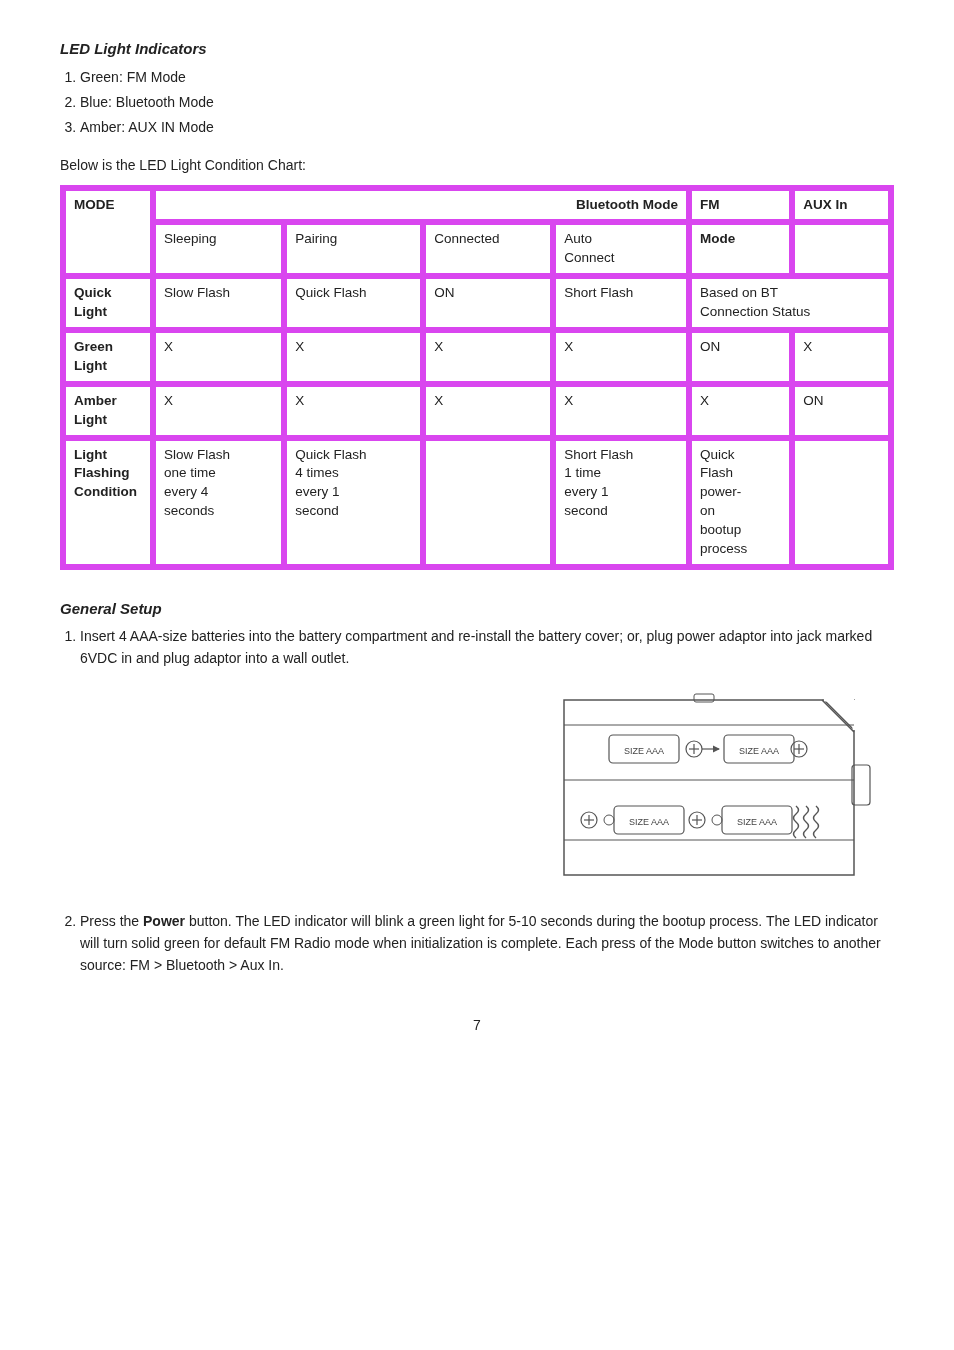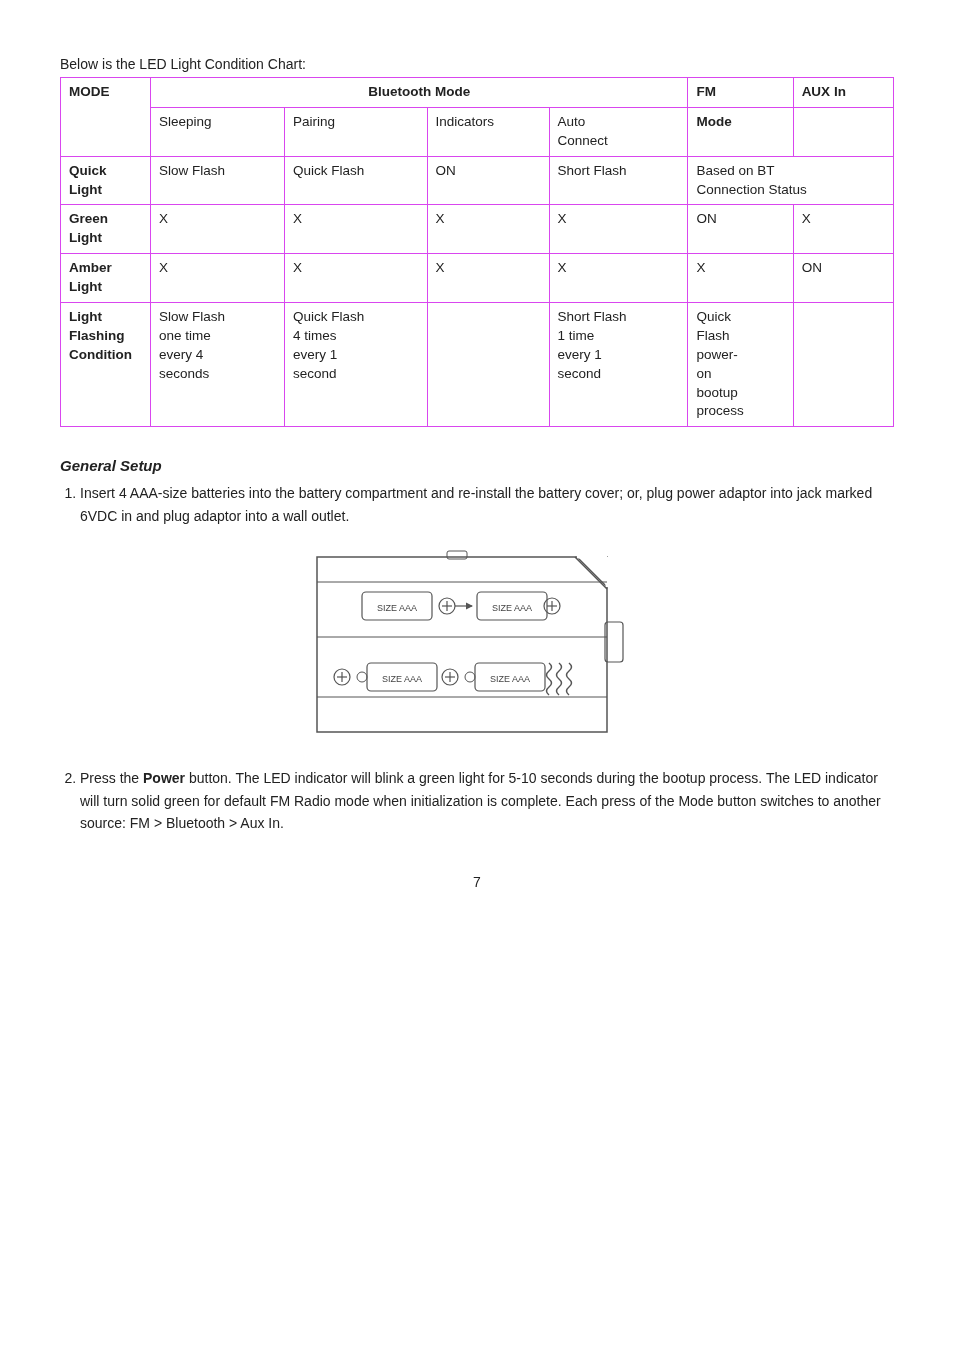--- a/index.html
+++ b/index.html
@@ -31,92 +31,100 @@
     .led-diagram {
       width: 220px;
       flex-shrink: 0;
       margin-left: 20px;
     }
     .led-diagram svg {
       width: 220px;
       height: 140px;
     }
     .below-text {
-      margin-bottom: 5px;
+      margin-bottom: 12px;
       font-size: 14px;
     }
 
     
     table.led-table {
       width: 100%;
       border-collapse: collapse;
       margin-bottom: 30px;
       font-size: 13.5px;
     }
     table.led-table td, table.led-table th {
-      border: 1px solid #d946ef;
+      border: 6px solid #d946ef;
       padding: 5px 8px;
       vertical-align: top;
       line-height: 1.4;
     }
     table.led-table .header-row td {
       font-weight: bold;
     }
     .bt-header {
-      text-align: center;
+      text-align: right;
       font-weight: bold;
     }
     .col-mode { font-weight: bold; width: 90px; }
 
     
     .setup-section { margin-top: 6px; }
     .setup-section ol {
       margin-left: 20px;
     }
     .setup-section li {
       margin-bottom: 12px;
       line-height: 1.6;
     }
     .battery-diagram {
       display: flex;
-      justify-content: center;
+      justify-content: flex-end;
       margin: 20px 0;
     }
     .battery-diagram svg {
       width: 340px;
       height: 200px;
     }
     .page-num {
       text-align: center;
       margin-top: 40px;
       font-size: 14px;
     }
   </style>
 </head>
 <body>
 
 <div class="led-section">
+  <div class="led-text">
+    <div class="section-title">LED Light Indicators</div>
+    <ol>
+      <li>Green: FM Mode</li>
+      <li>Blue: Bluetooth Mode</li>
+      <li>Amber: AUX IN Mode</li>
+    </ol>
+  </div>
 </div>
 
 <p class="below-text">Below is the LED Light Condition Chart:</p>
 
 <table class="led-table">
   <tbody>
 
     <tr class="header-row">
       <td class="col-mode" rowspan="2"><strong>MODE</strong></td>
       <td colspan="4" class="bt-header"><strong>Bluetooth Mode</strong></td>
       <td><strong>FM</strong></td>
       <td><strong>AUX In</strong></td>
     </tr>
 
     <tr>
       <td>Sleeping</td>
       <td>Pairing</td>
-      <td>Indicators</td>
+      <td>Connected</td>
       <td>Auto<br>Connect</td>
       <td><strong>Mode</strong></td>
       <td></td>
     </tr>
 
     <tr>
       <td><strong>Quick Light</strong></td>
       <td>Slow Flash</td>
       <td>Quick Flash</td>
       <td>ON</td>

